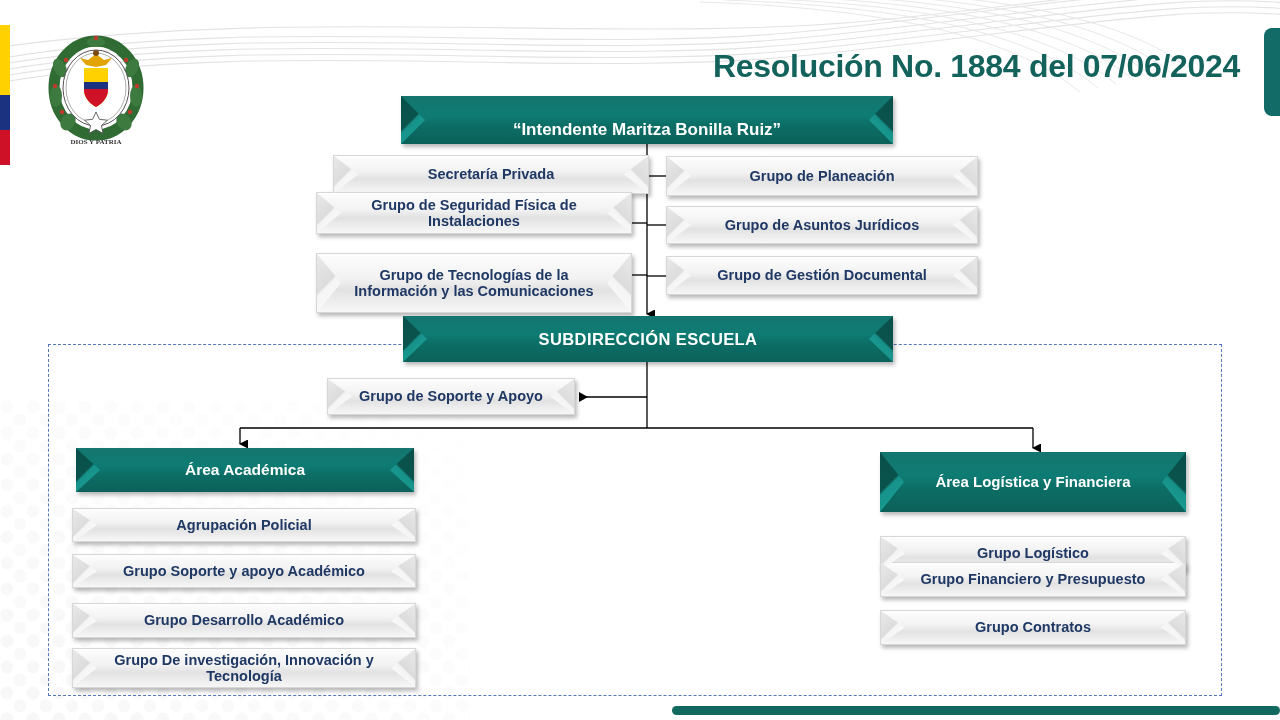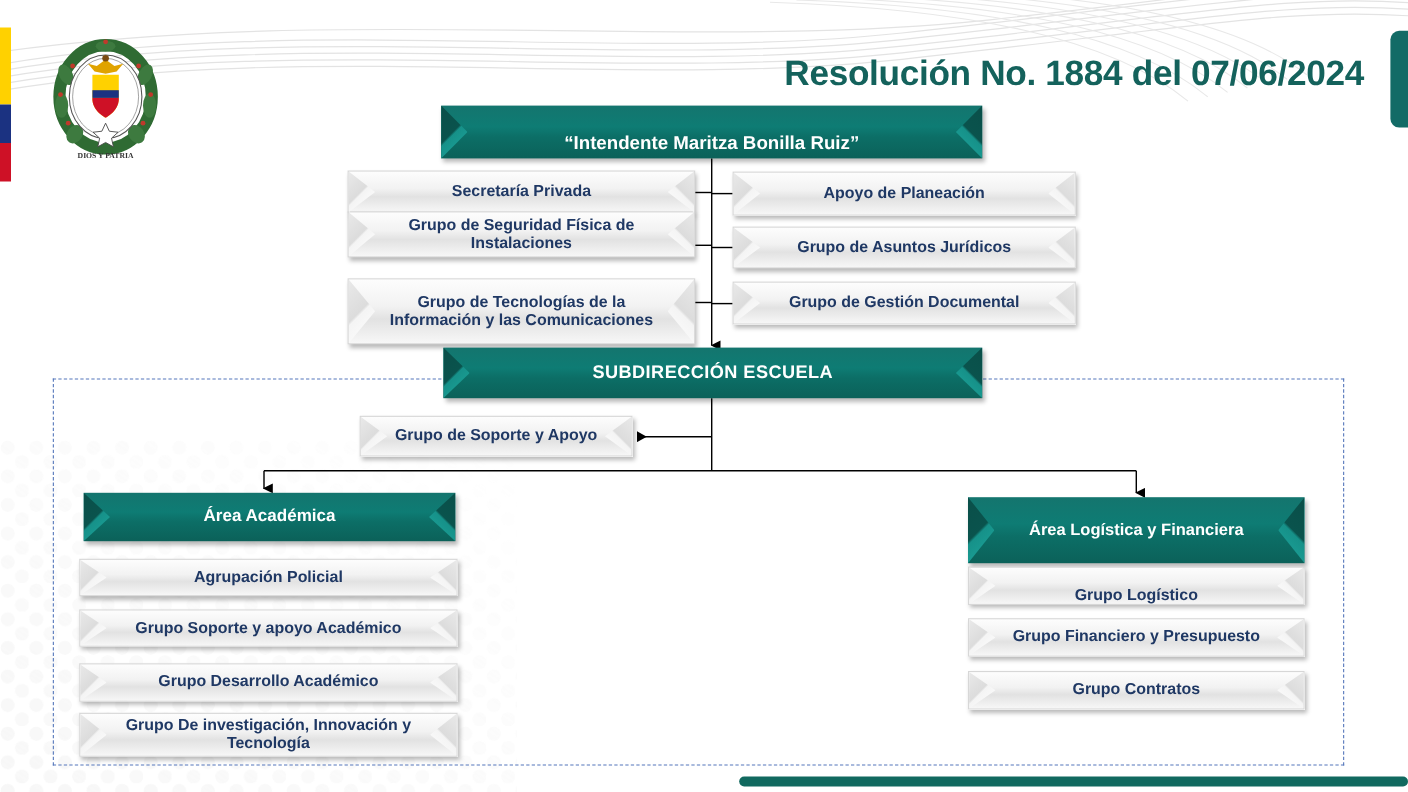--- a/index.html
+++ b/index.html
@@ -97,37 +97,37 @@
   #node-header   { left:401px; top:96px;  width:492px; height:48px;  font-size:17px; }
   #node-header .lbl { line-height:1.2; }
   #node-subdir   { left:403px; top:316px; width:490px; height:46px;  font-size:16.5px;
                    letter-spacing:.4px; }
   #node-area-aca { left:76px;  top:448px; width:338px; height:44px;  font-size:15.5px; }
   #node-area-log { left:880px; top:452px; width:306px; height:60px;  font-size:15px; }
 
   .left-col  { left:316px; width:316px; }
   .right-col { left:666px; width:312px; }
 
-  #n-sec   { top:155px; height:39px; }
+  #n-sec   { top:155px; height:39px;margin-left:17px; }
   #n-seg   { top:192px; height:42px;justify-content:flex-end; }
   #n-tic   { top:253px; height:60px; }
   #n-plan  { top:156px; height:40px; }
   #n-jur   { top:206px; height:38px; }
   #n-doc   { top:256px; height:39px; }
 
   #n-soporte { left:327px; top:378px; width:248px; height:37px; }
 
   .aca-col { left:72px;  width:344px; }
   #n-agru  { top:508px; height:34px; }
   #n-sop-a { top:554px; height:34px; }
   #n-des   { top:603px; height:35px; }
   #n-inv   { top:648px; height:40px; }
 
   .log-col { left:880px; width:306px; }
-  #n-log   { top:515px; height:35px;align-items:flex-end; }
+  #n-log   { top:536px; height:35px; }
   #n-fin   { top:562px; height:35px; }
   #n-con   { top:610px; height:35px;justify-content:center; }
 </style>
 </head>
 <body>
 
 <svg id="bg-waves" viewBox="0 0 1280 720" preserveAspectRatio="none" aria-hidden="true">
   <g fill="none" stroke="#e3e3e3" stroke-width="1.1">
     <path d="M-20 62 C 260 10, 560 58, 820 30 S 1180 -20, 1300 -8"></path>
     <path d="M-20 68 C 260 16, 560 64, 820 36 S 1180 -14, 1300 -2"></path>
@@ -256,21 +256,21 @@
   <span class="lbl">Secretaría Privada</span>
 </div>
 <div class="node grey left-col" id="n-seg">
   <span class="lbl">Grupo de Seguridad Física de Instalaciones</span>
 </div>
 <div class="node grey left-col" id="n-tic">
   <span class="lbl">Grupo de Tecnologías de la Información y las Comunicaciones</span>
 </div>
 
 <div class="node grey right-col" id="n-plan">
-  <span class="lbl">Apoyo de Planeación</span>
+  <span class="lbl">Grupo de Planeación</span>
 </div>
 <div class="node grey right-col" id="n-jur">
   <span class="lbl">Grupo de Asuntos Jurídicos</span>
 </div>
 <div class="node grey right-col" id="n-doc">
   <span class="lbl">Grupo de Gestión Documental</span>
 </div>
 
 <div class="node teal" id="node-subdir">
   <span class="lbl">SUBDIRECCIÓN ESCUELA</span>

